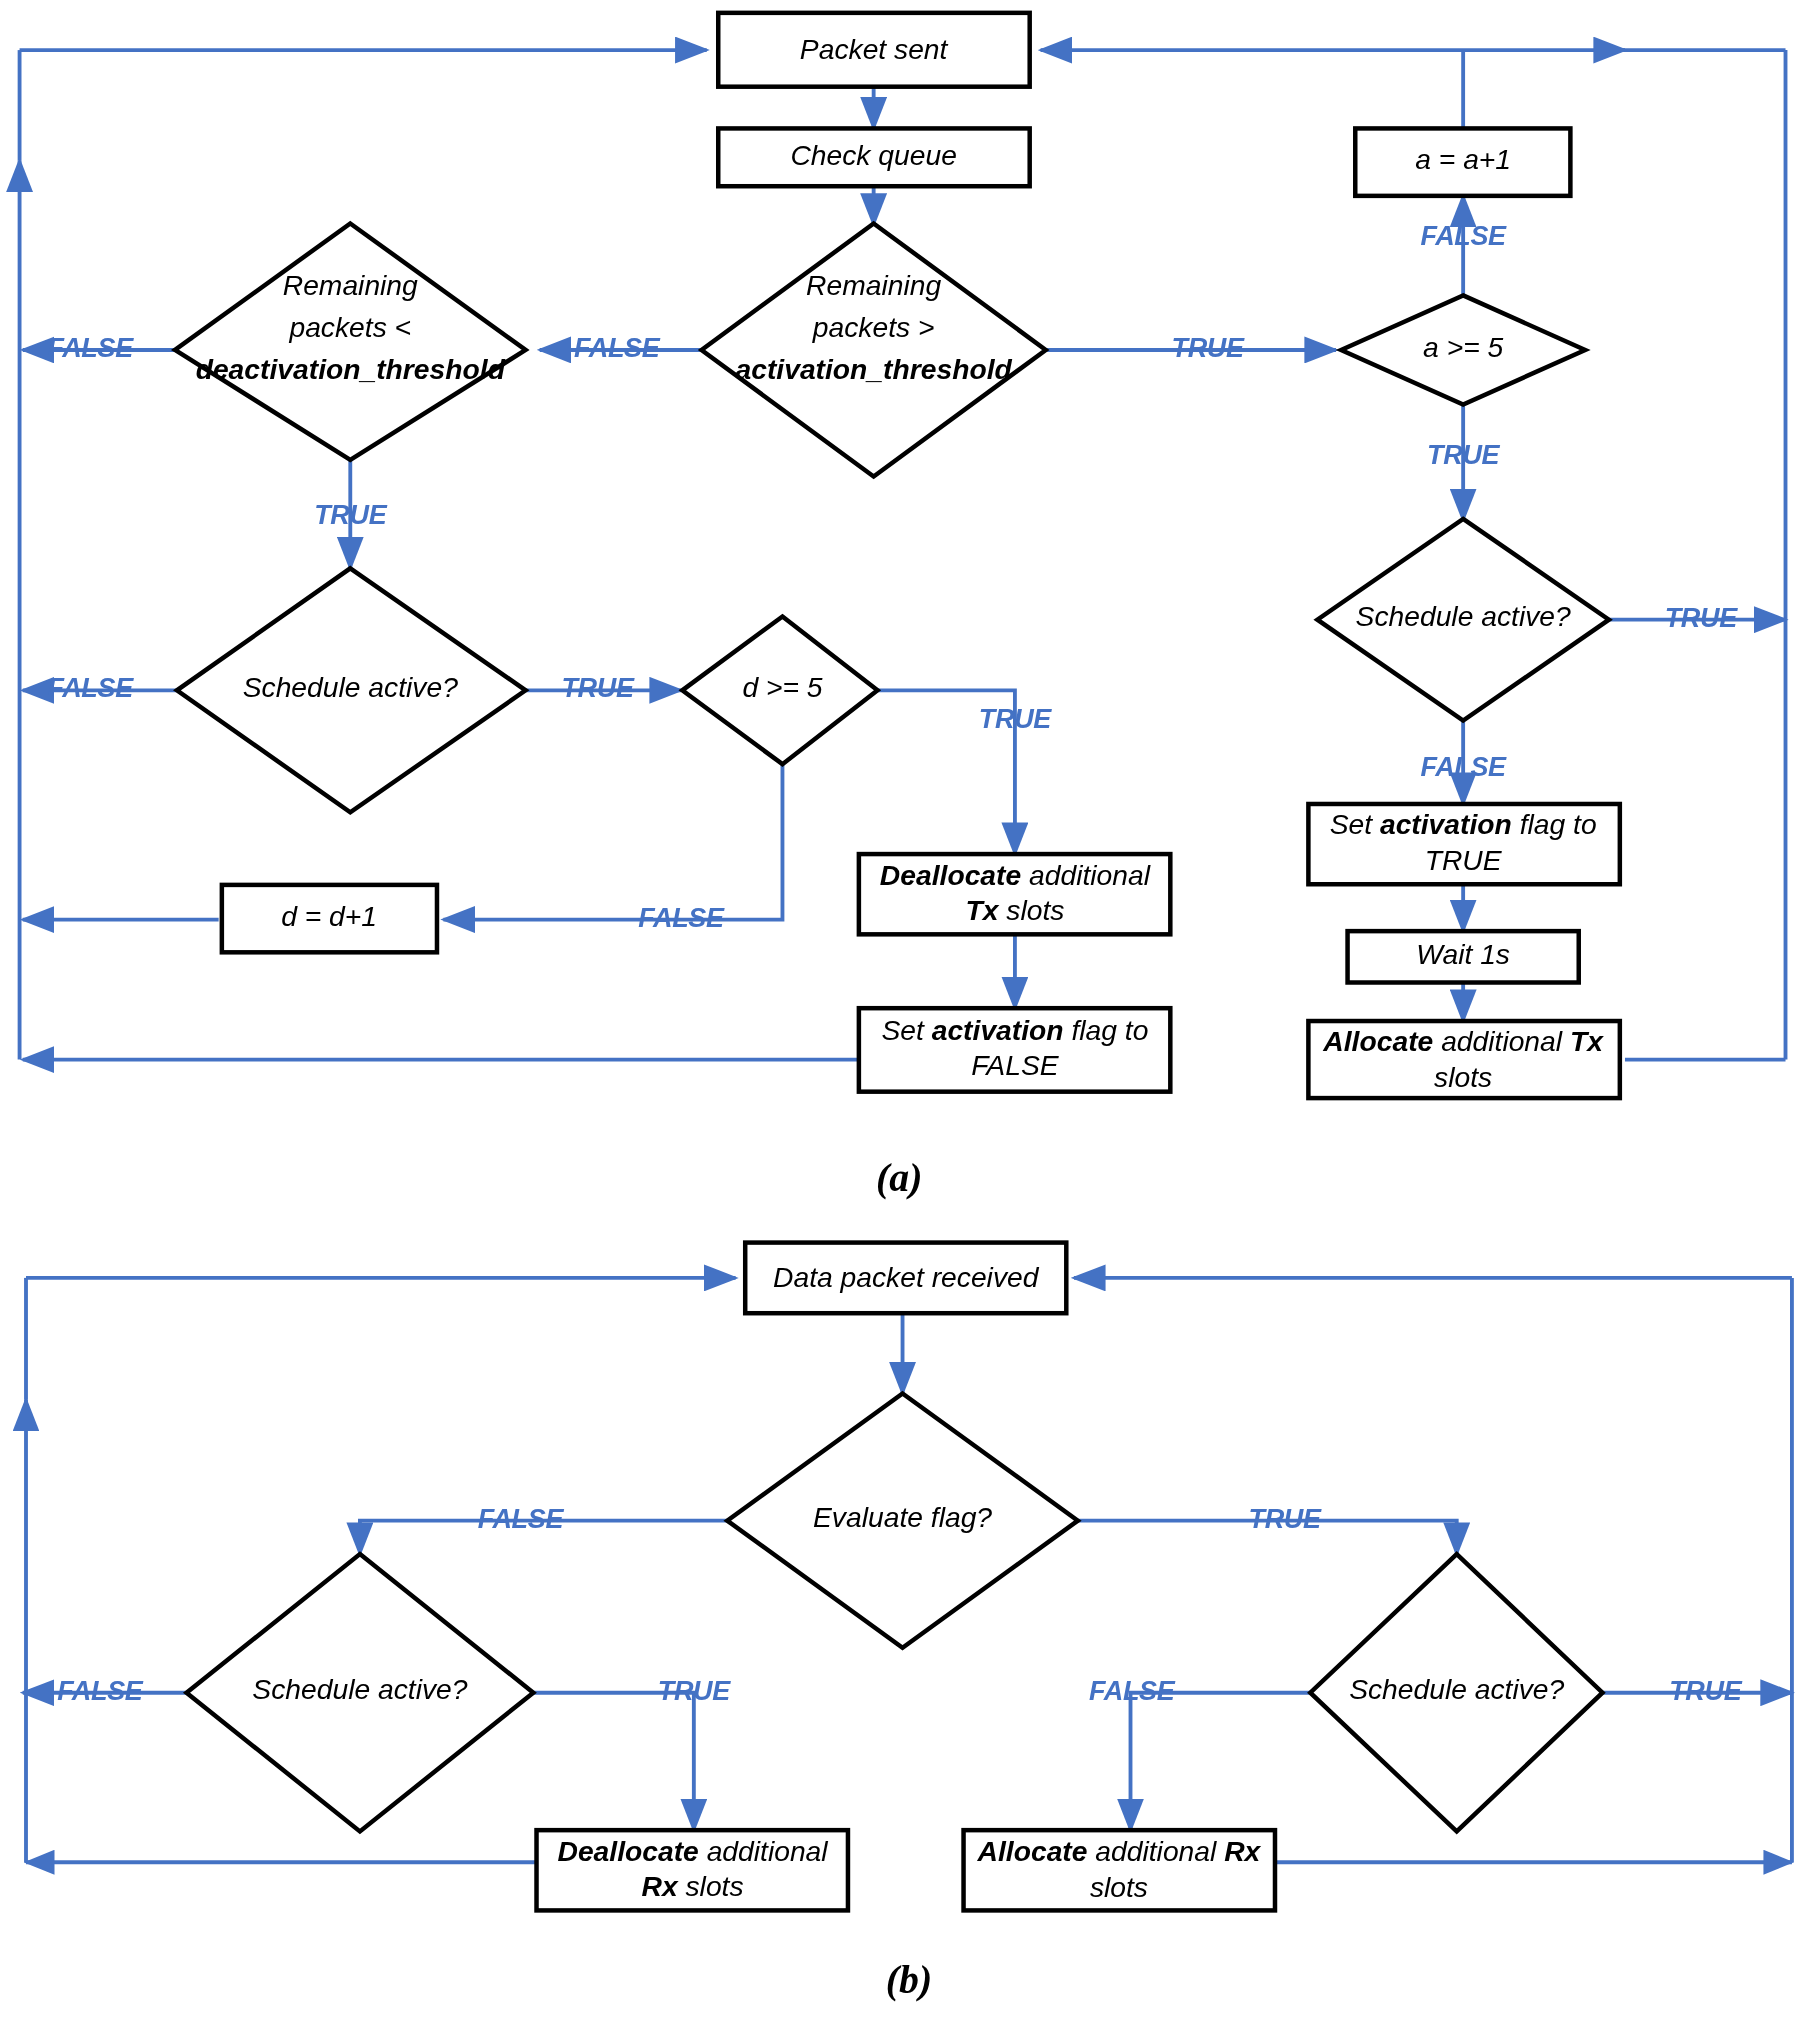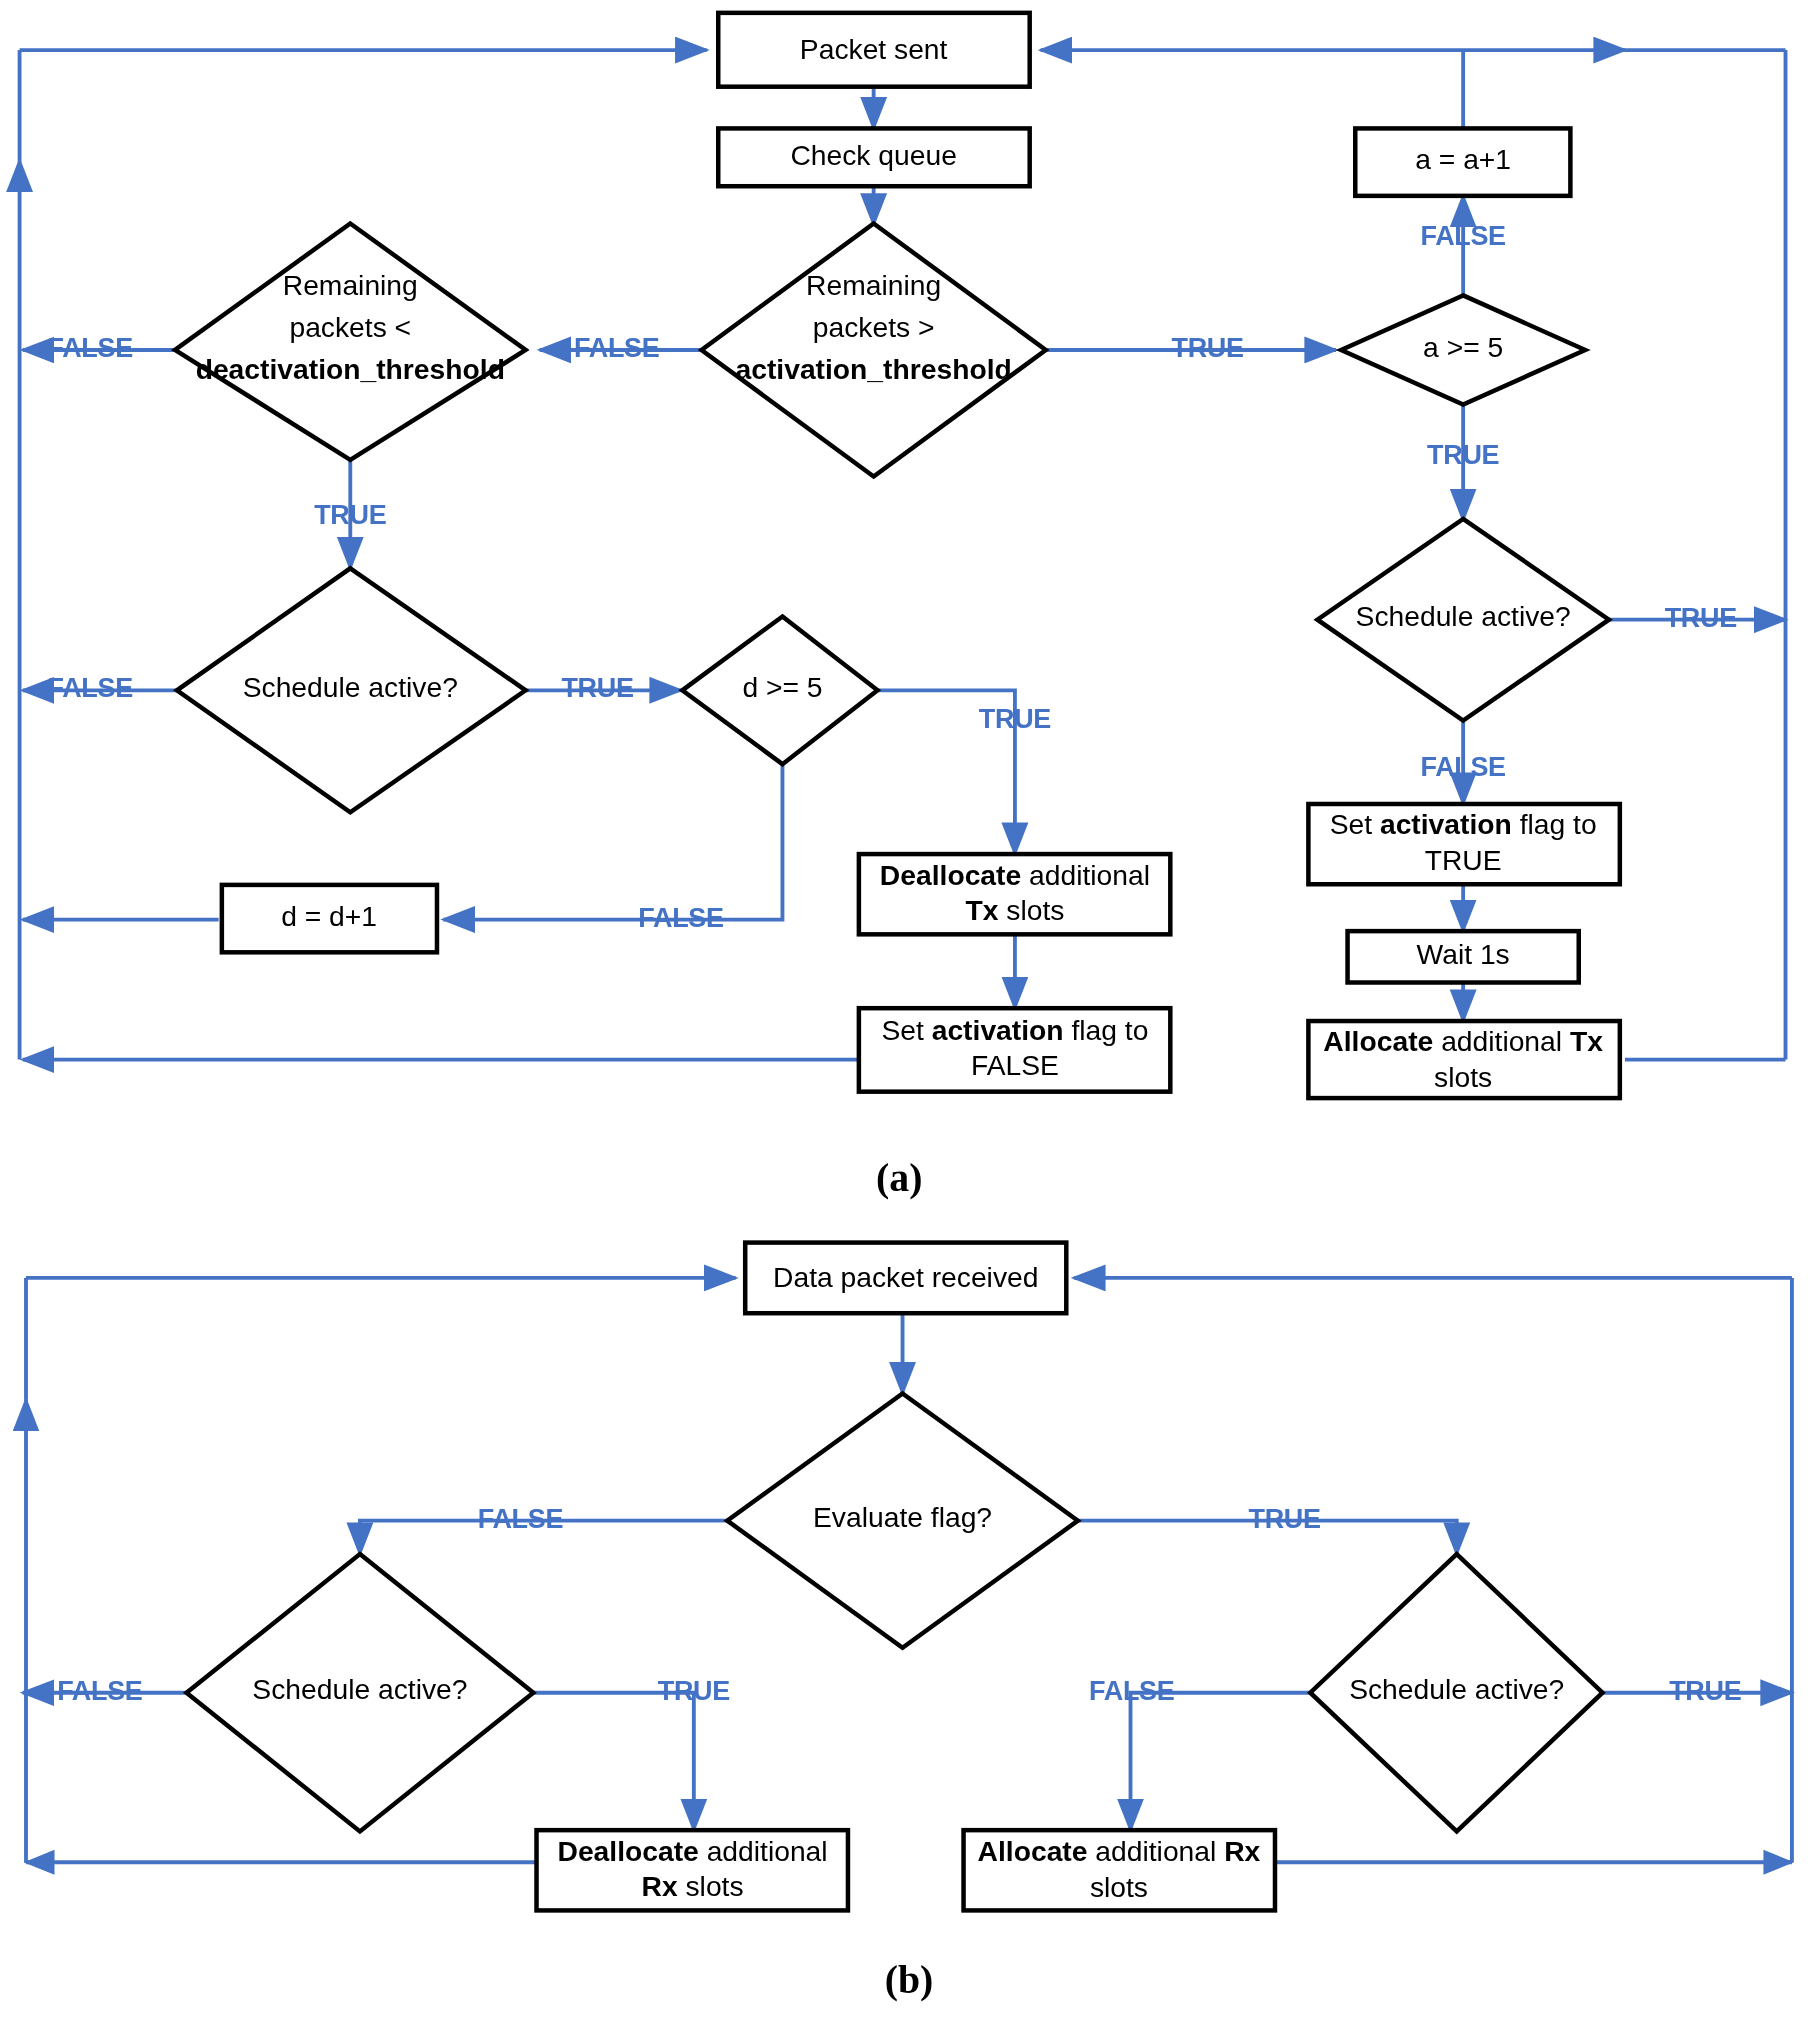--- a/index.html
+++ b/index.html
@@ -9,20 +9,21 @@
   }
   body {
     font-family: "Liberation Sans", sans-serif;
   }
   #page {
     position: relative;
     width: 1816px;
     height: 2035px;
     background: #ffffff;
     overflow: hidden;
+    font-style: italic;
   }
   svg.flow-layer {
     position: absolute;
     left: 0;
     top: 0;
     width: 1816px;
     height: 2035px;
   }
   .node-text {
     font-family: "Liberation Sans", sans-serif;

